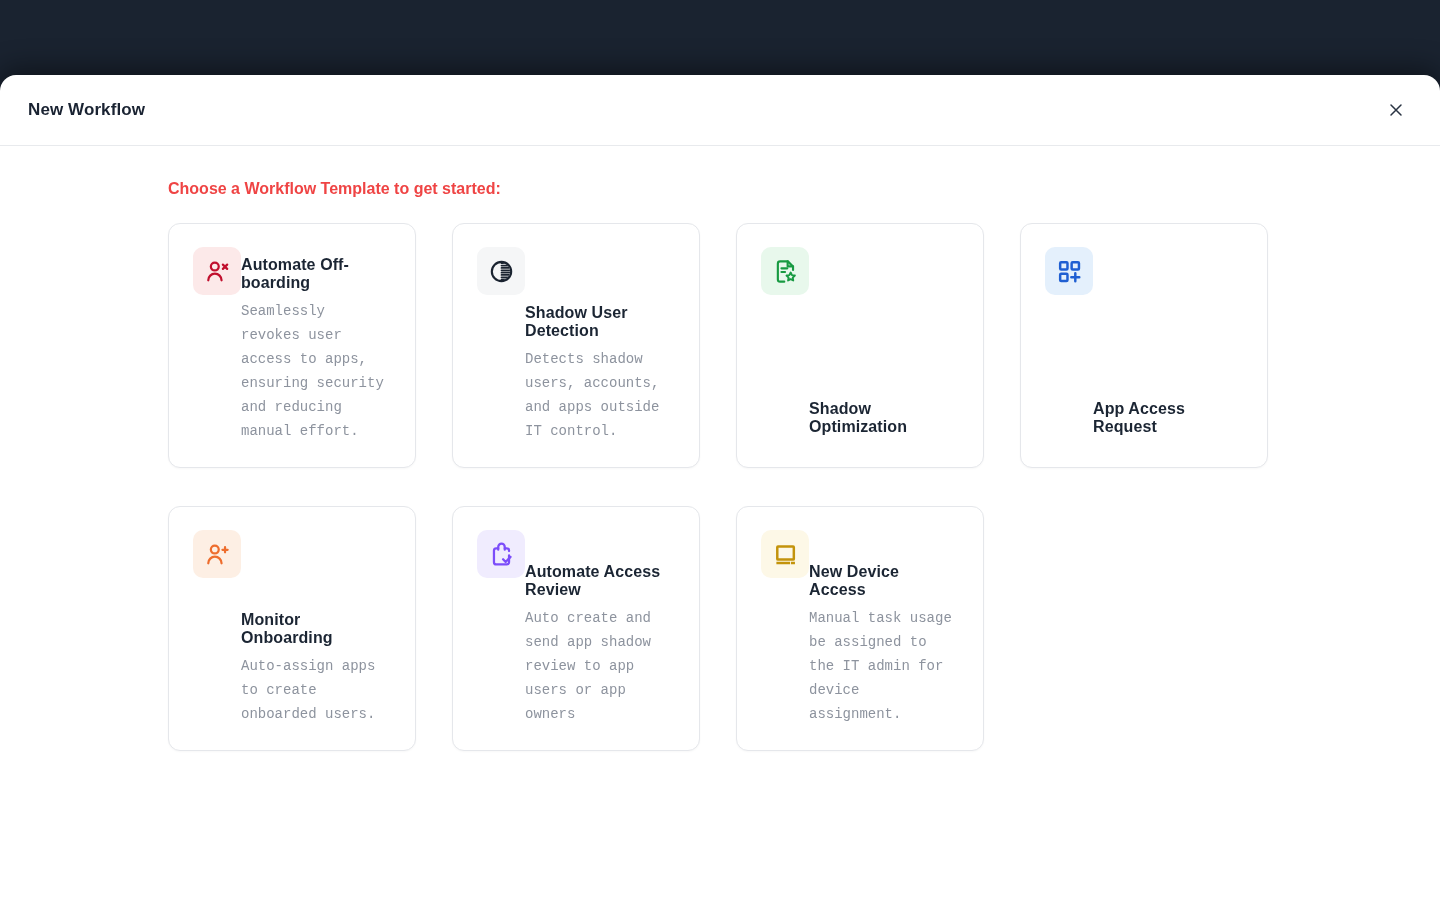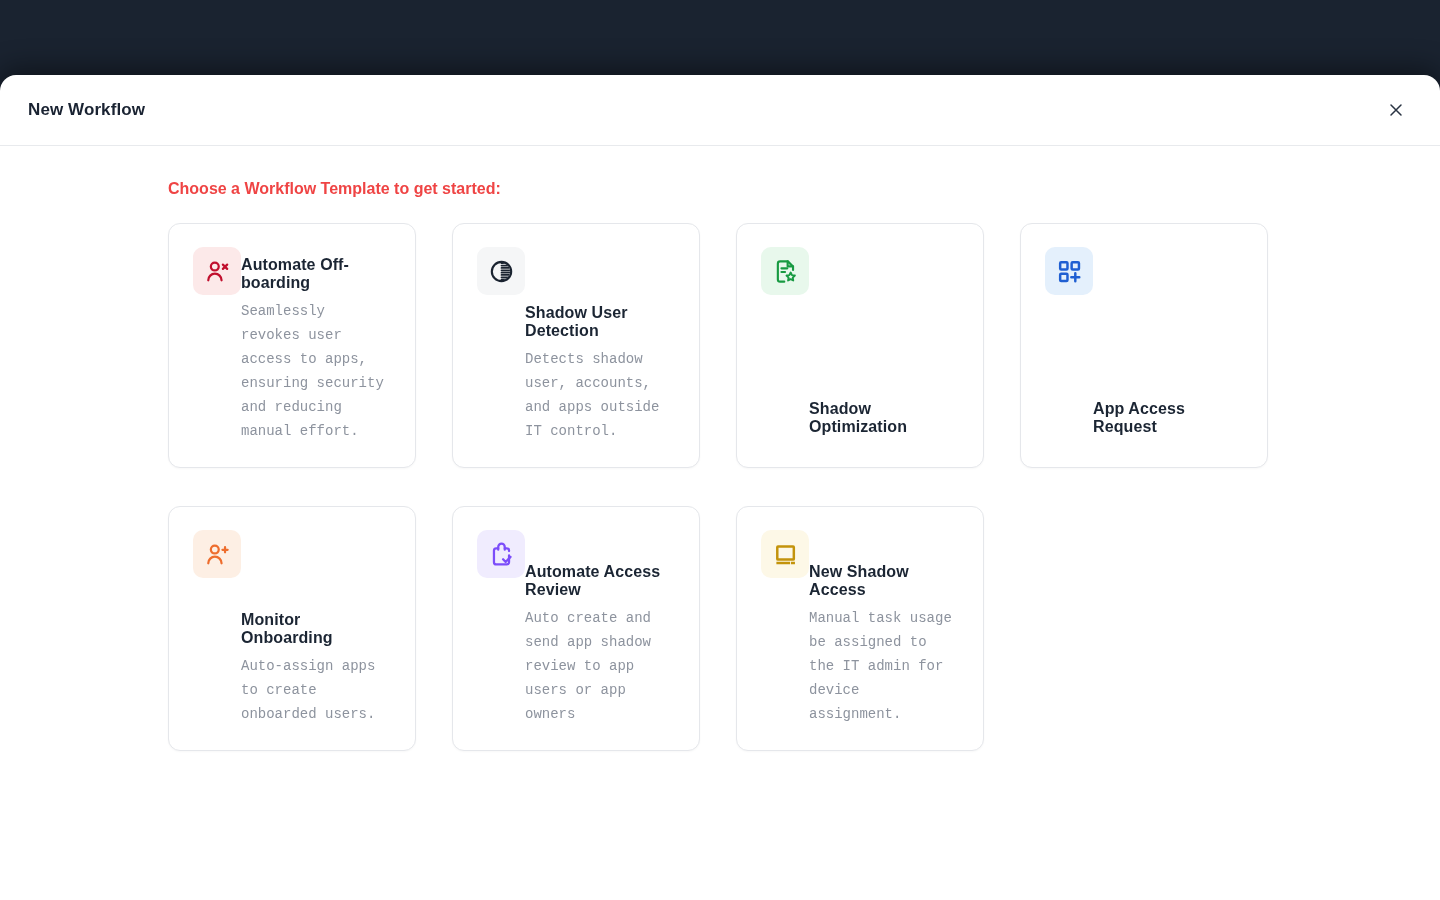--- a/index.html
+++ b/index.html
@@ -139,21 +139,21 @@
               <clipPath id="shclip">
                 <circle cx="12" cy="12" r="7.7"></circle>
               </clipPath>
               <g clip-path="url(#shclip)" stroke-width="1.55">
                 <path d="M12 4.6h9M12 6.7h9M12 8.8h9M12 10.9h9M12 13h9M12 15.1h9M12 17.2h9M12 19.3h9"></path>
               </g>
             </svg>
           </div>
           <div class="card-text">
             <div class="card-title">Shadow User Detection</div>
-            <div class="card-desc">Detects shadow user, accounts, and apps outside IT control.</div>
+            <div class="card-desc">Detects shadow users, accounts, and apps outside IT control.</div>
           </div>
         </div>
         <div class="card">
           <div class="iconbox" style="background: rgb(232, 248, 236); color: rgb(24, 154, 66);">
             <svg width="27" height="27" viewBox="0 0 24 24" fill="none" stroke="currentColor" stroke-width="1.9" stroke-linecap="round" stroke-linejoin="round">
               <path d="M18.7 10.6V7.5L14.1 3H7.2c-1.1 0-2 .9-2 2v14c0 1.1.9 2 2 2h3.7"></path>
               <path d="M13.9 3v4.5h4.8"></path>
               <path d="M8.4 9.2h5.2M8.4 12.4h3.2"></path>
               <path stroke-width="1.7" d="M16.6 12.9 17.75 15.22 20.31 15.6 18.45 17.4 18.89 19.96 16.6 18.75 14.31 19.96 14.75 17.4 12.89 15.6 15.45 15.22 Z"></path>
             </svg>
@@ -202,19 +202,19 @@
           </div>
         </div>
         <div class="card">
           <div class="iconbox" style="background: rgb(253, 248, 231); color: rgb(195, 147, 11);">
             <svg width="27" height="27" viewBox="0 0 24 24" fill="none" stroke="currentColor" stroke-width="2.2" stroke-linecap="square">
               <rect x="4.7" y="4.9" width="14.7" height="11.6" rx="0.6"></rect>
               <path d="M5 19.6h10M18 19.6h1.3"></path>
             </svg>
           </div>
           <div class="card-text">
-            <div class="card-title">New Shadow Access</div>
+            <div class="card-title">New Device Access</div>
             <div class="card-desc">Manual task usage be assigned to the IT admin for device assignment.</div>
           </div>
         </div>
       </div>
   </div>
 </div>
 
 </body></html>

